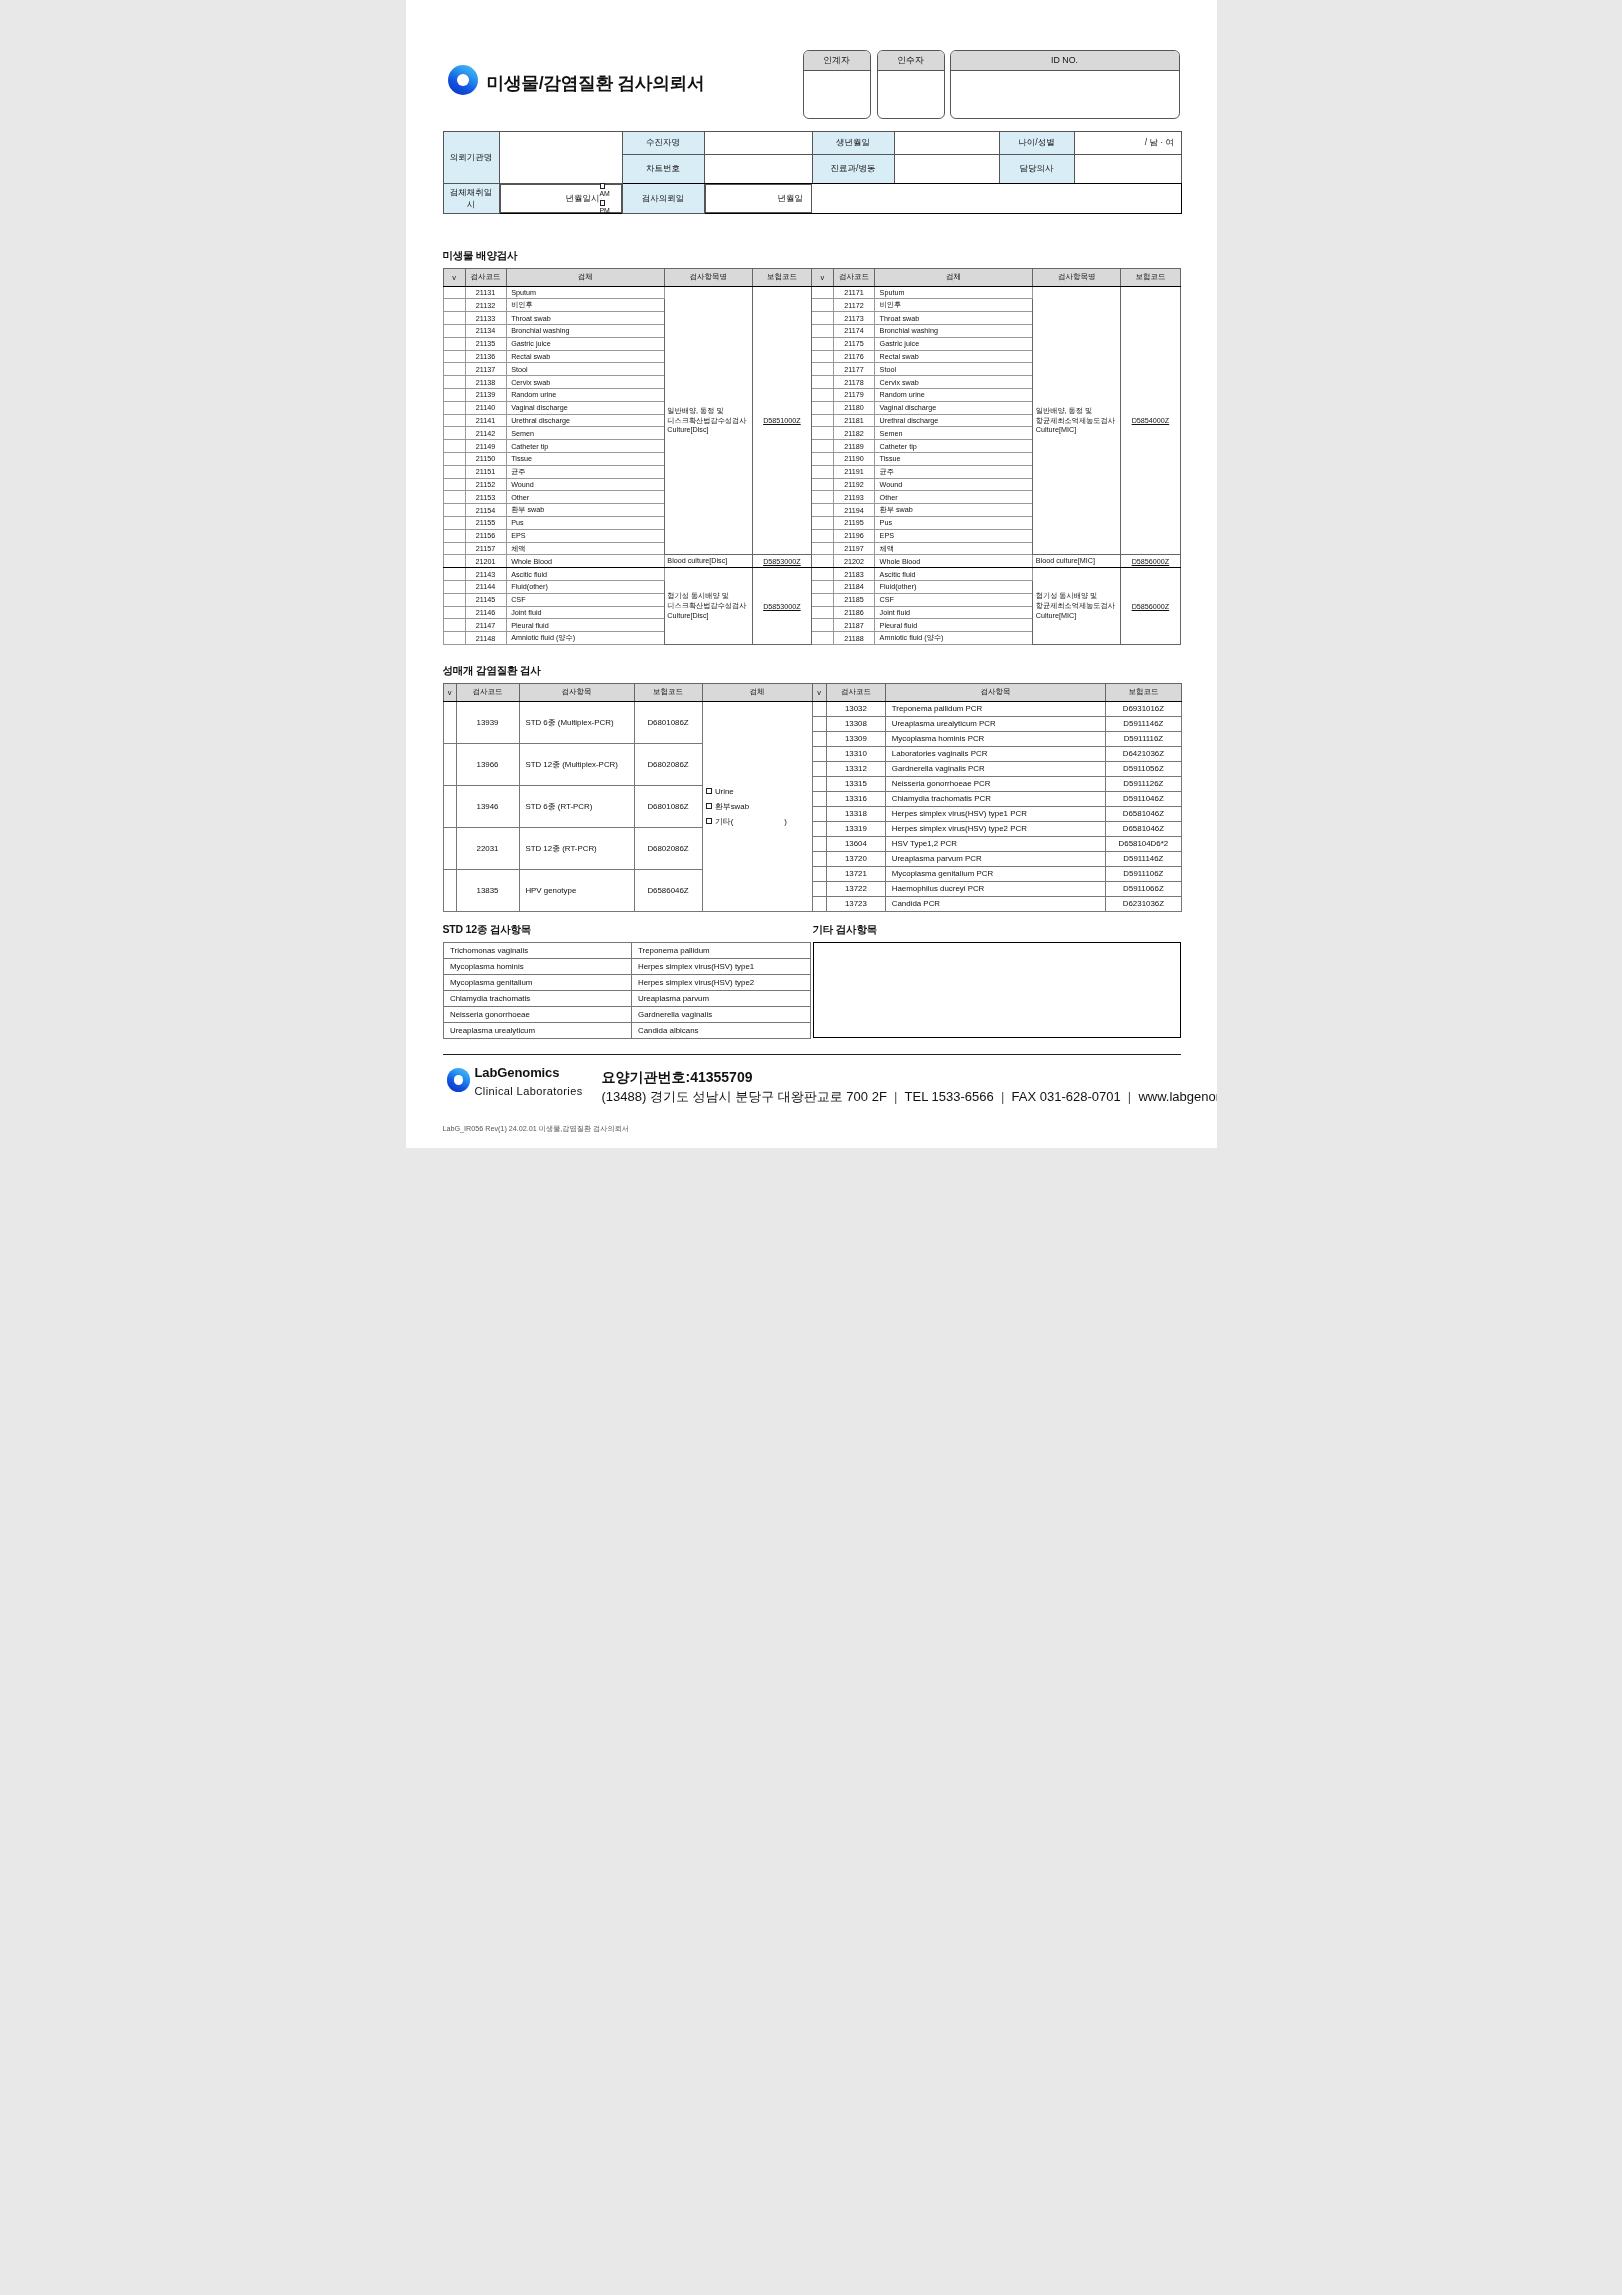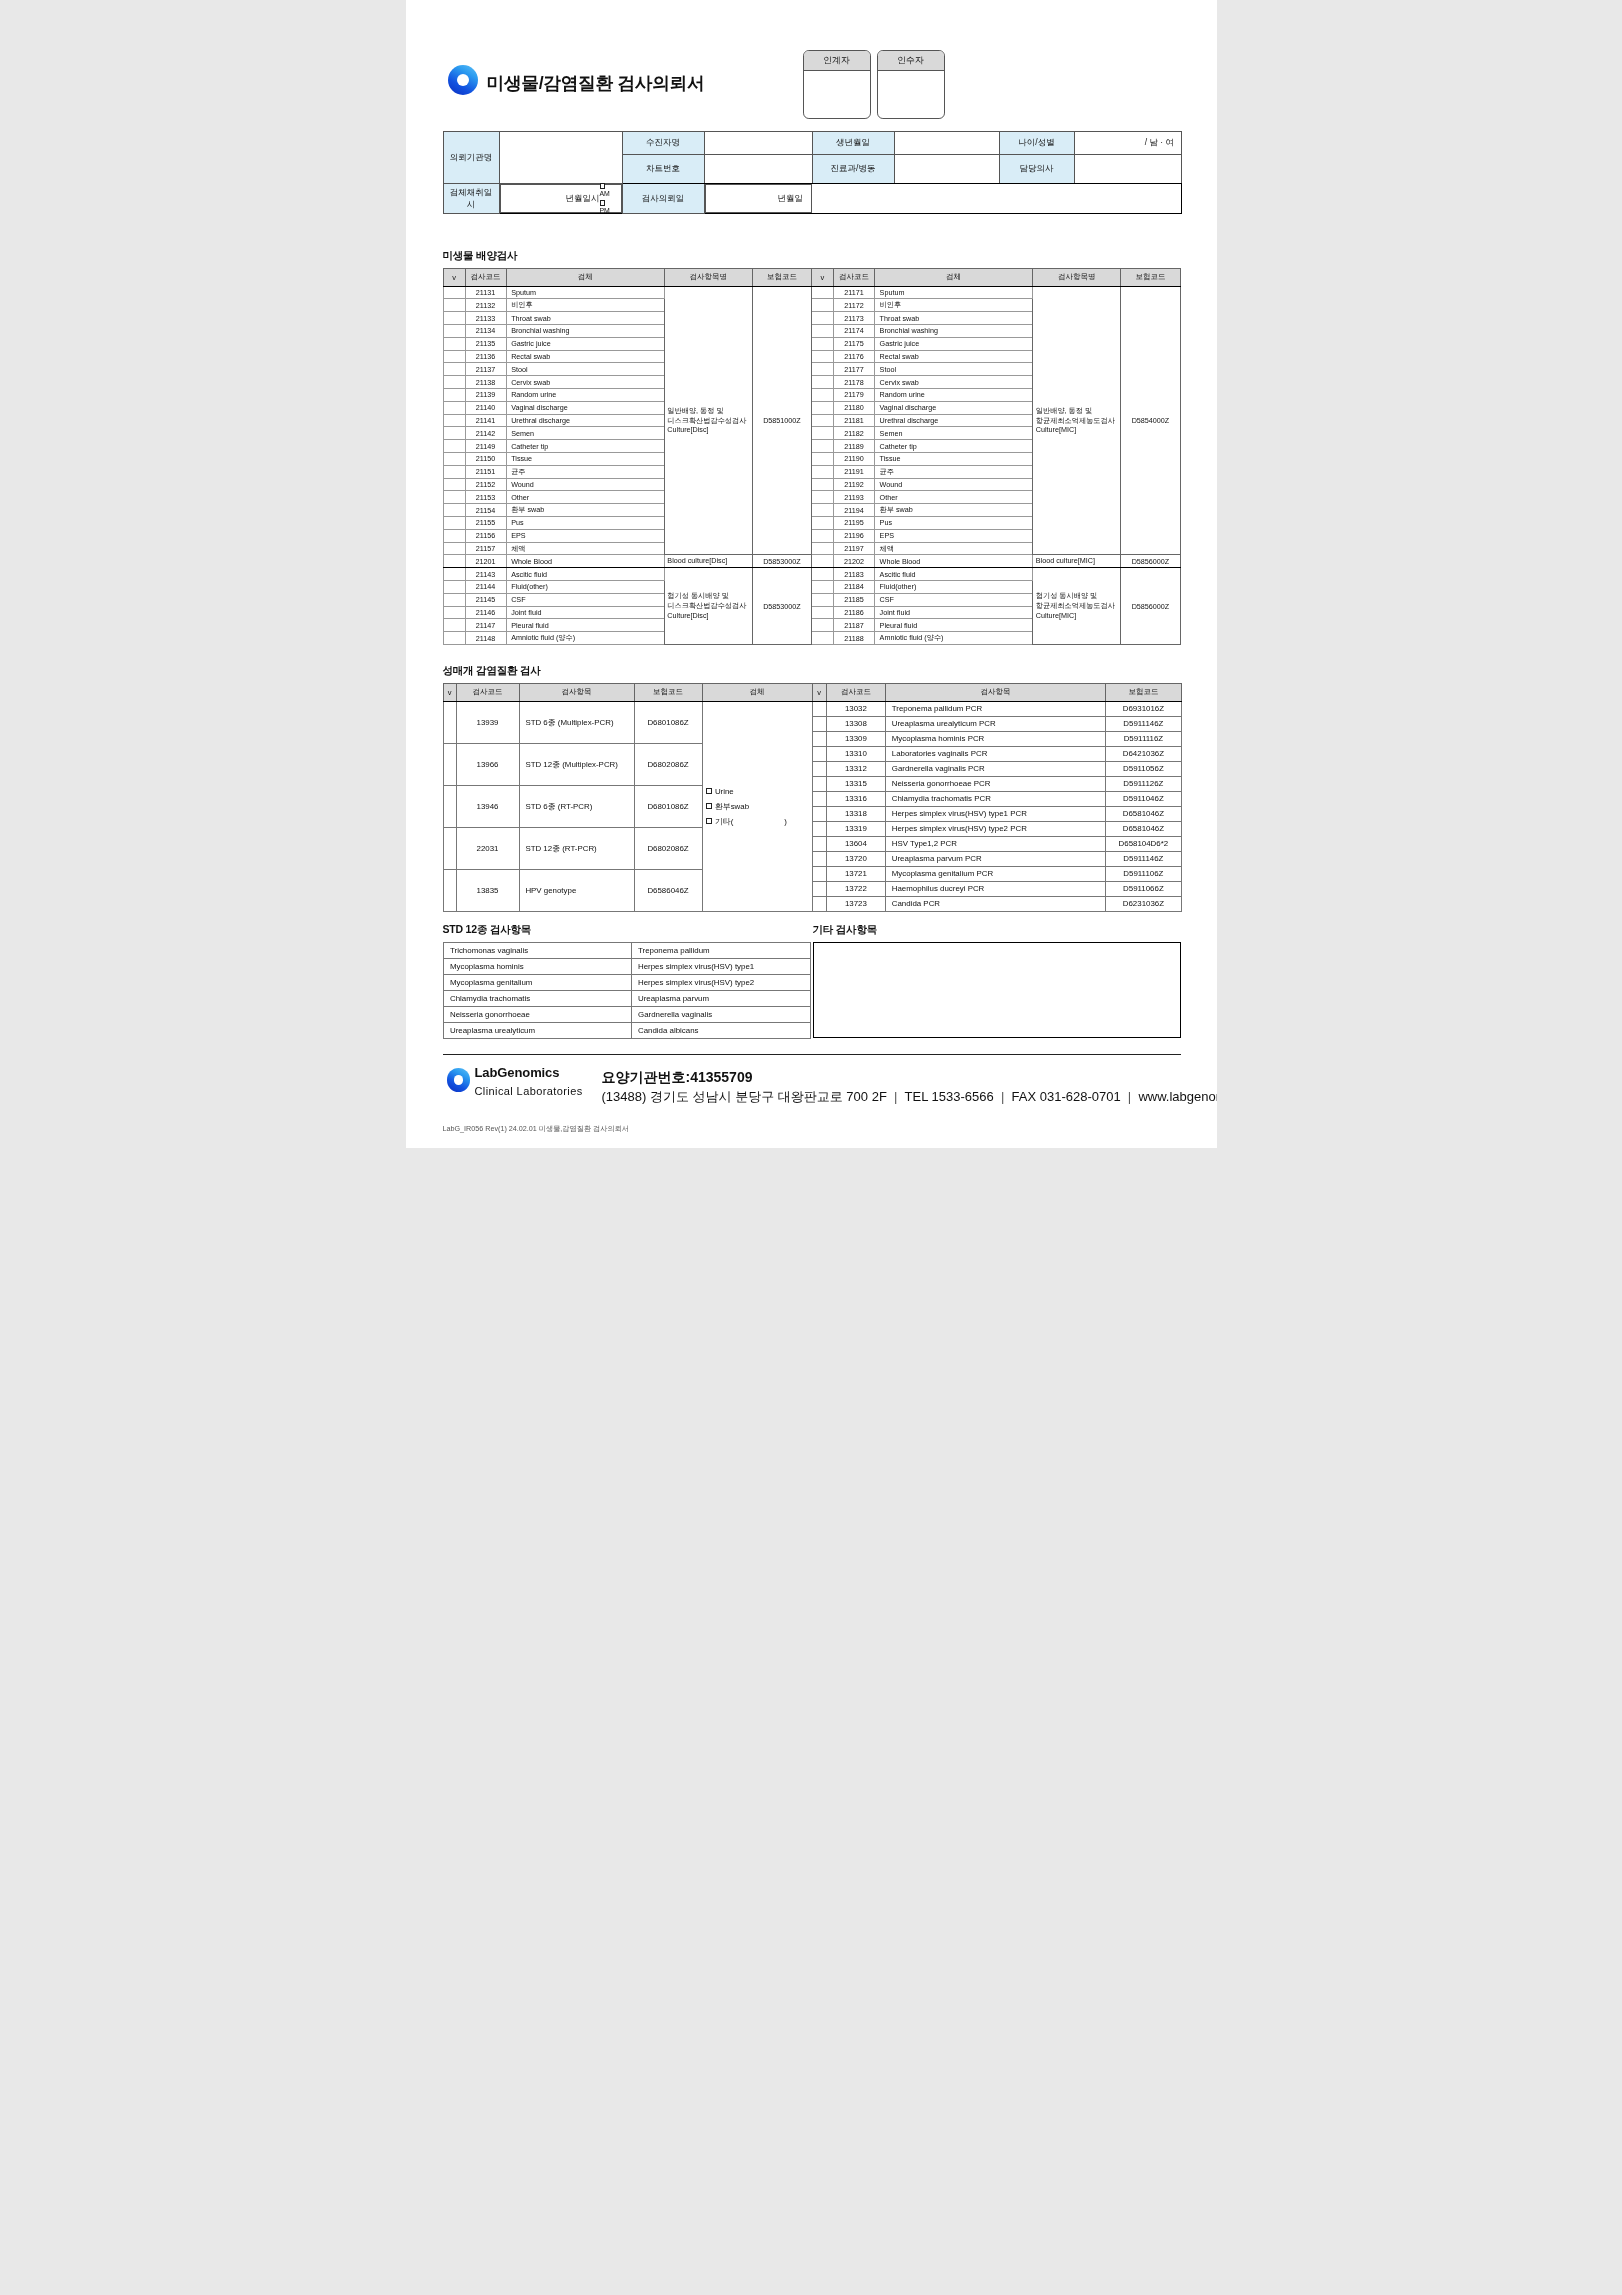--- a/index.html
+++ b/index.html
@@ -45,21 +45,21 @@
   
   #micro-table { position:absolute; left:37px; top:268px; width:738px;
     border-collapse:collapse; table-layout:fixed; font-size:7.2px;
     border:1.3px solid #000; }
   #micro-table th { height:17.7px; background:#d9d9d9; border:0.7px solid #666;
     border-bottom:1px solid #000; font-weight:500; font-size:7.5px; }
   #micro-table td { height:12.8px; border:0.7px solid #999; padding:0 2.6px; }
   #micro-table .c-code { text-align:center; }
   #micro-table .c-spec { text-align:left; padding-left:4.6px; }
   #micro-table .c-item { text-align:left; white-space:pre-line; line-height:9.8px; border-color:#666; }
-  #micro-table .c-ins  { text-align:center; border-color:#666; }
+  #micro-table .c-ins  { text-align:center; border-color:#666;text-decoration:underline; }
   #micro-table .half-div { border-left:1.3px solid #000 !important; }
   #micro-table tr.blood-row td { border-top:1.3px solid #000; border-bottom:1.3px solid #000; }
   
   .stdtbl { position:absolute; top:683px; border-collapse:collapse; table-layout:fixed;
     border:1.3px solid #000; font-size:7.9px; }
   .stdtbl th { height:17.7px; background:#d9d9d9; border:0.7px solid #666;
     border-bottom:1px solid #000; font-weight:500; font-size:7.5px; }
   .stdtbl td { border:0.7px solid #777; padding:0 3.9px; }
   #std-left { left:37px; width:369px; }
   #std-left td { height:42px; }
@@ -94,20 +94,24 @@
 
   <span id="header-logo" class="donut"></span>
   <div id="page-title">미생물/감염질환 검사의뢰서</div>
 
   <div id="box-handover" class="topbox">
     <div class="tb-head">인계자</div>
     <div class="tb-body"></div>
   </div>
   <div id="box-receiver" class="topbox">
     <div class="tb-head">인수자</div>
+    <div class="tb-body"></div>
+  </div>
+  <div id="box-idno" class="topbox">
+    <div class="tb-head">ID NO.</div>
     <div class="tb-body"></div>
   </div>
 
   <table id="info-table">
     <colgroup>
       <col style="width:56px">
         <col style="width:123px">
         <col style="width:82px">
         <col style="width:108px">
       <col style="width:82px">

